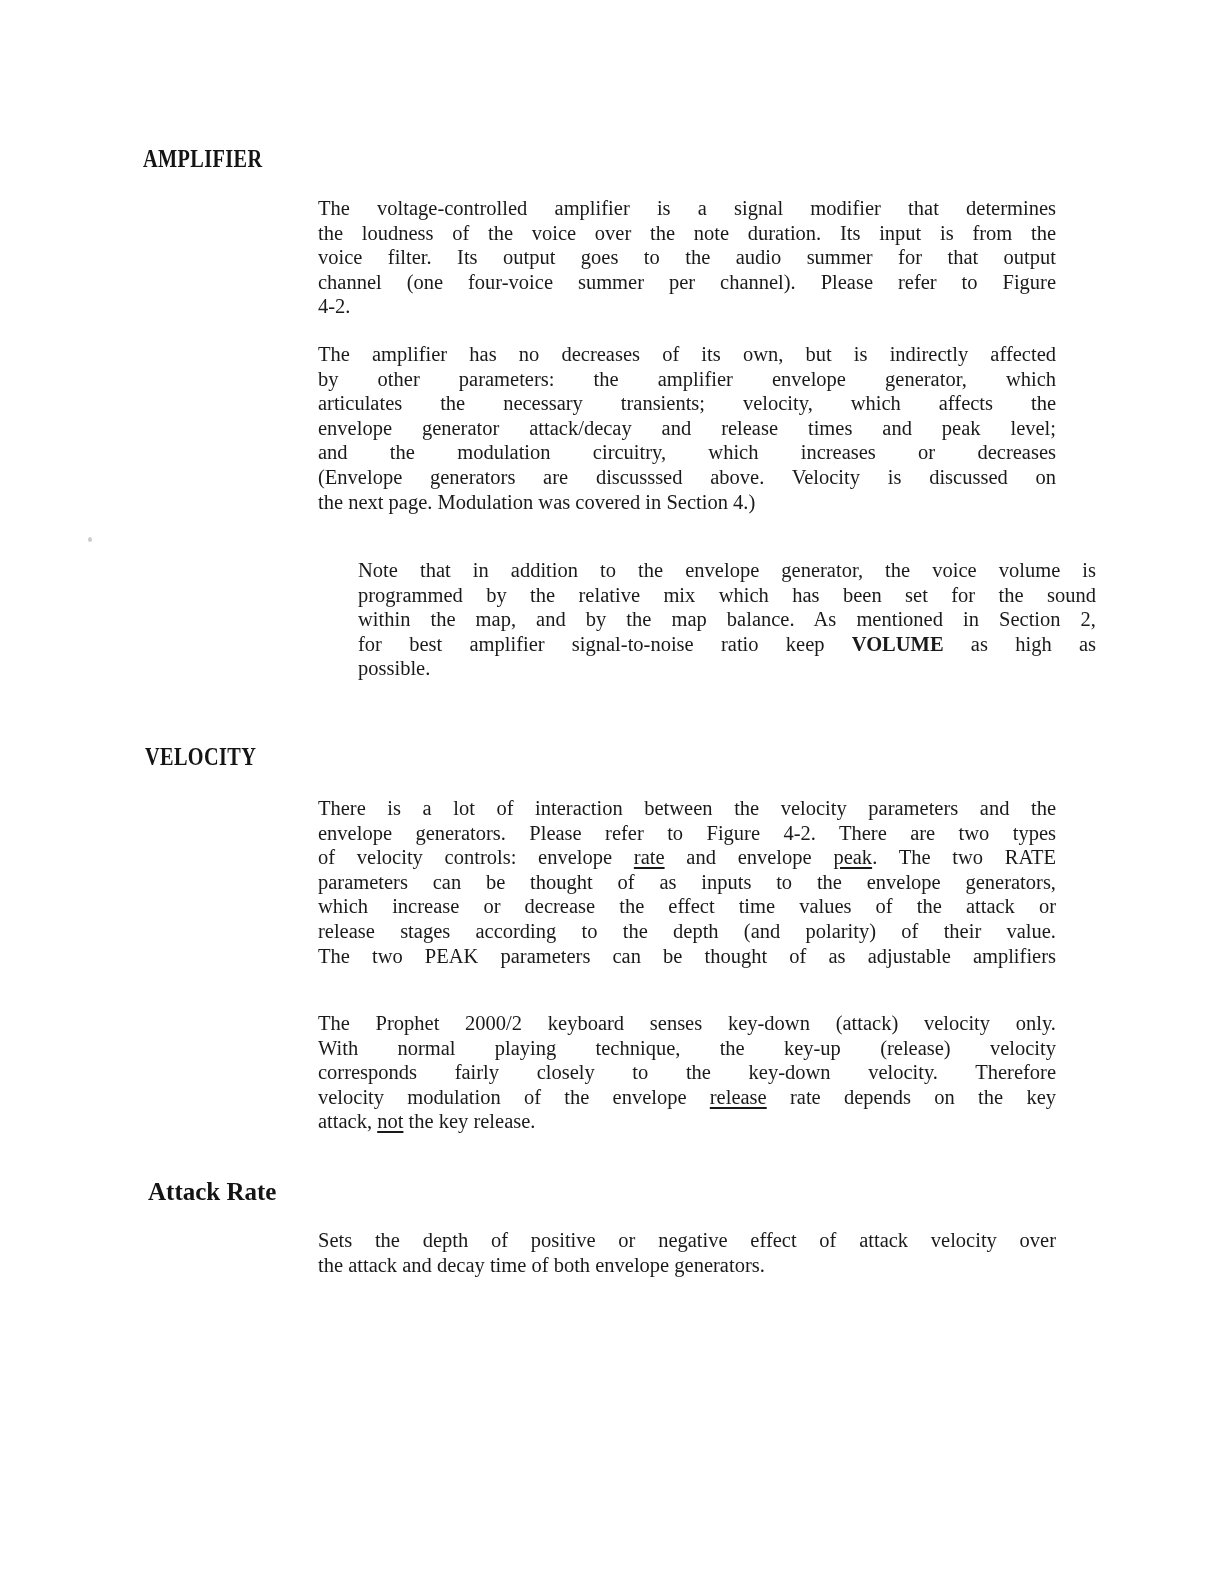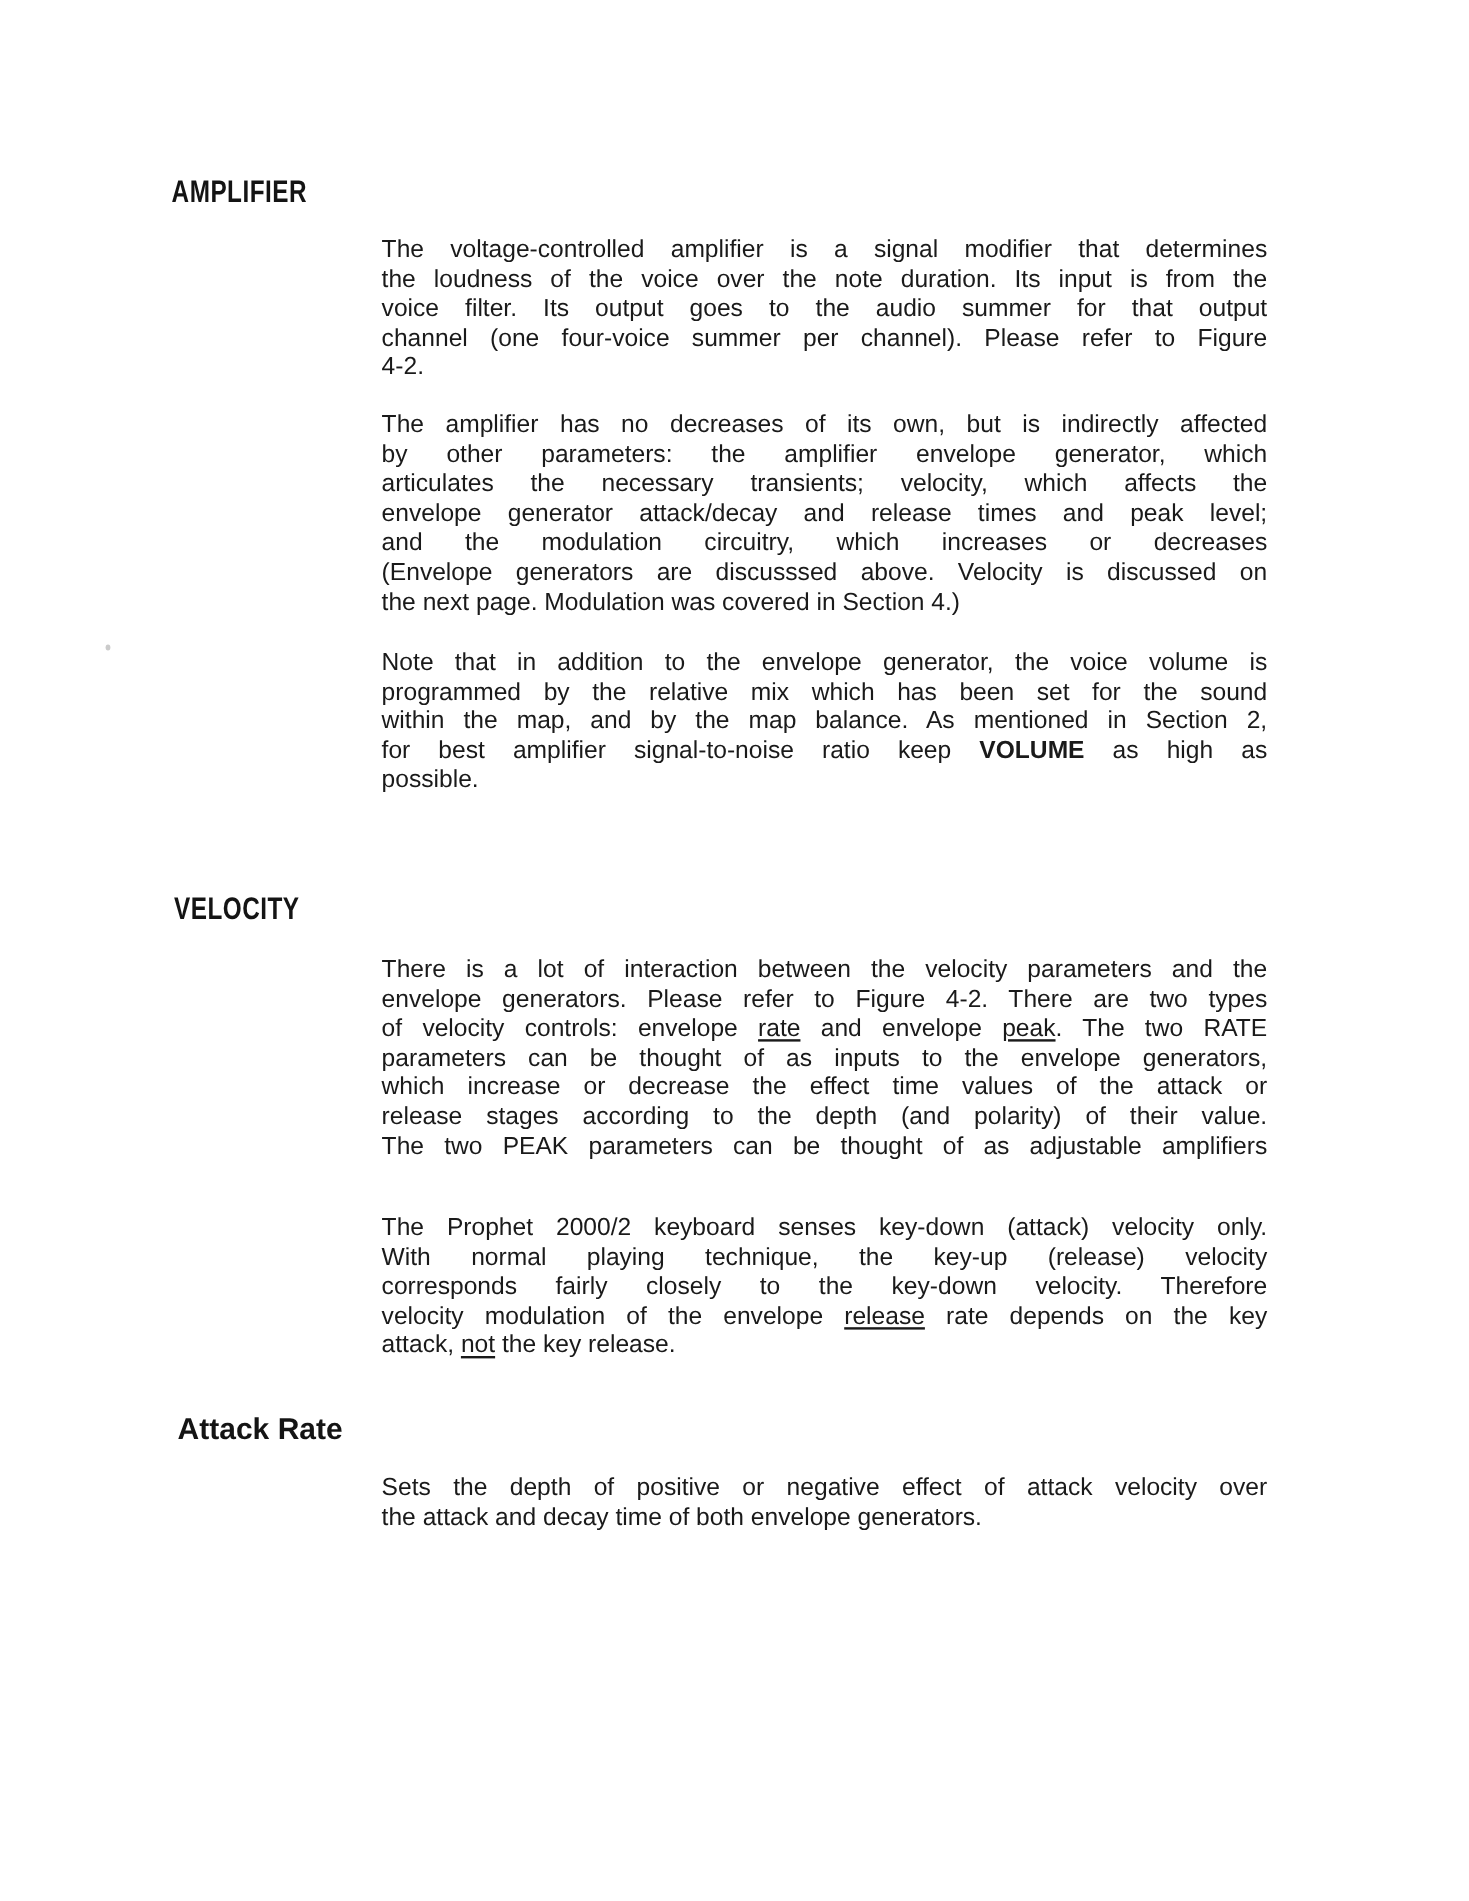--- a/index.html
+++ b/index.html
@@ -1,21 +1,21 @@
 <!DOCTYPE html>
 <html><head>
 <meta charset="utf-8">
 <style>
   html,body{margin:0;padding:0;background:#ffffff;}
   .page{
     position:relative;
     width:1224px;height:1308px;
     background:#ffffff;
     color:#191919;
-    font-family:Liberation Sans, sans-serif;
+    font-family:Liberation Serif, serif;
     overflow:hidden;
   }
   .heading{
     position:absolute;
     font-weight:700;
     font-size:26px;
     line-height:1;
     white-space:nowrap;
     color:#141414;
   }
@@ -40,21 +40,21 @@
   .line.last{ text-align-last:left; }
   .b{ font-weight:700; }
   .u{
     text-decoration:underline;
     text-underline-offset:3px;
     text-decoration-thickness:1.5px;
   }
   #h-amplifier{ left:143px; top:146px; }
   #para-amp-1{ top:196px; }
   #para-amp-2{ top:342px; }
-  #para-amp-3{ top:540px; }
+  #para-amp-3{ top:558px;margin-left:40px; }
   #h-velocity{ left:145px; top:744px; }
   #para-vel-1{ top:796px; }
   #para-vel-2{ top:1011px; }
   #h-attackrate{ left:148px; top:1179px; font-size:25px; }
   #para-ar-1{ top:1228px; }
   .footer-model{
     position:absolute; left:148px; top:1511px;
     font-size:24px; letter-spacing:0.5px; color:#14532d;
     white-space:nowrap;
   }

